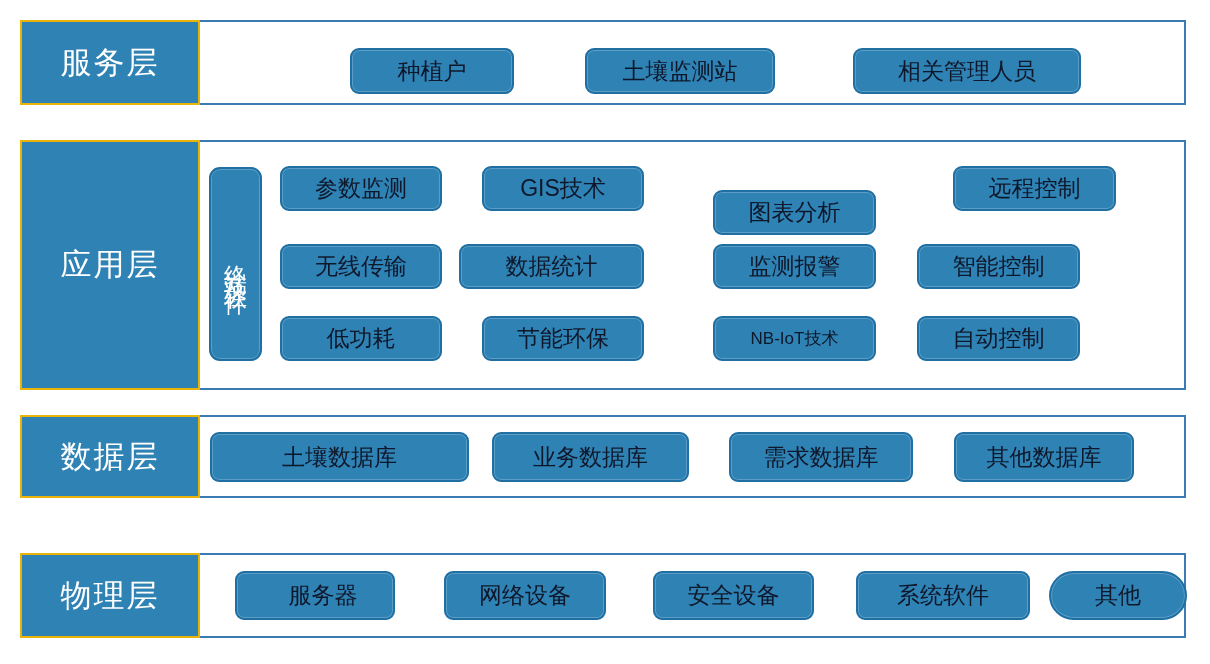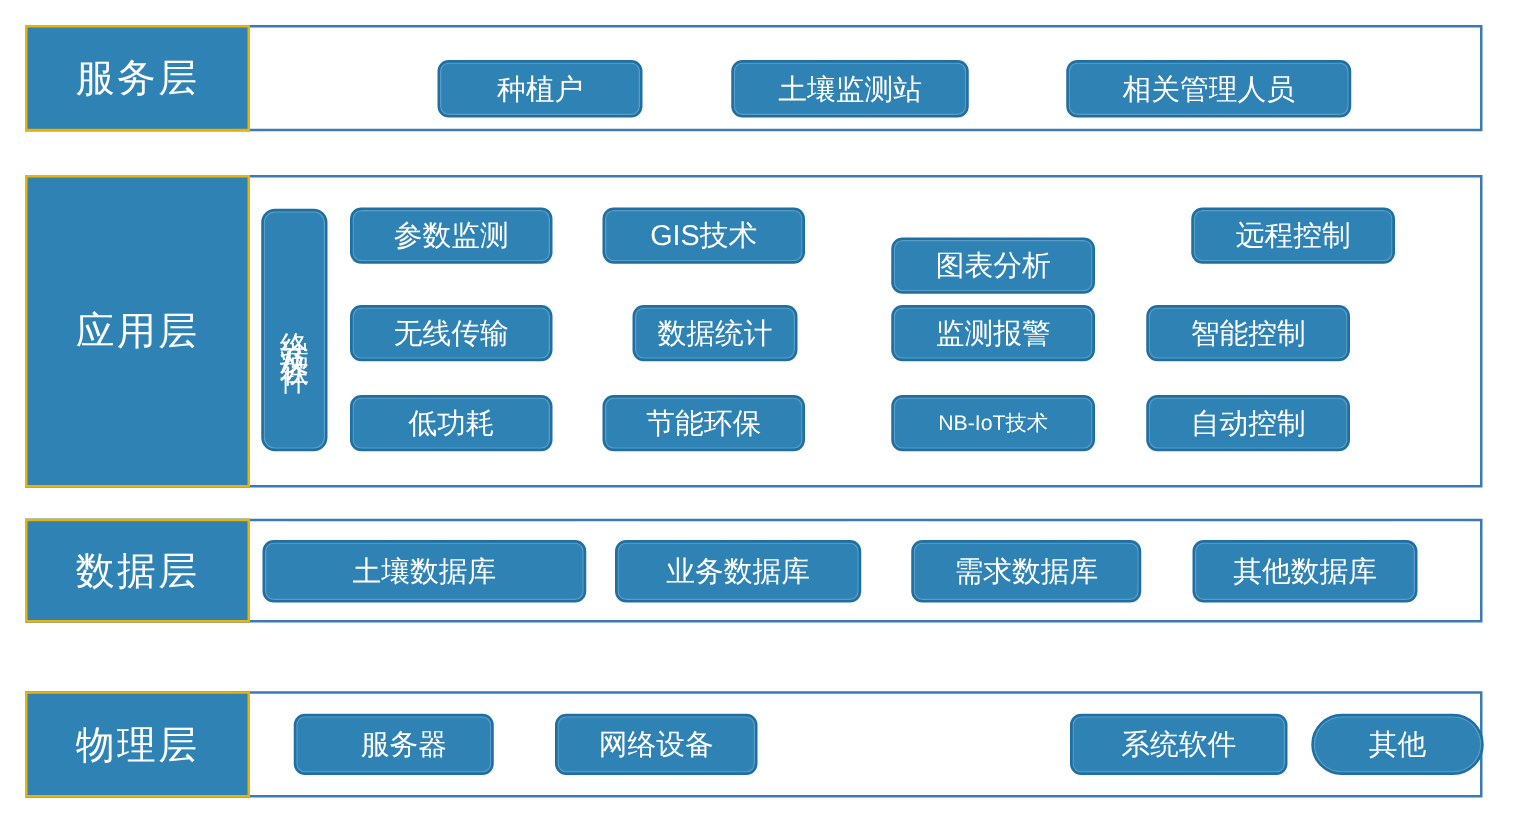--- a/index.html
+++ b/index.html
@@ -39,21 +39,21 @@
     align-items: center;
     justify-content: center;
   }
   .btn {
     position: absolute;
     box-sizing: border-box;
     background: #2e82b4;
     border: 2px solid #1f6fa3;
     border-radius: 9px;
     box-shadow: inset 0 0 0 1px rgba(255,255,255,0.22);
-    color: #ffffff;
+    color: #0f172a;
     font-size: 23px;
     display: flex;
     align-items: center;
     justify-content: center;
     white-space: nowrap;
   }
   .btn.small-text { font-size: 17px; }
   .btn.pill { border-radius: 25px; }
   .vtab {
     position: absolute;
@@ -88,21 +88,21 @@
   <div class="layer-row" style="top:140px; height:250px;">
     <div class="layer-label">应用层</div>
     <div class="vtab" style="left:187px; top:25px; width:53px; height:194px;">终端及软件</div>
 
     <div class="btn" style="left:258px; top:24px; width:162px; height:45px;">参数监测</div>
     <div class="btn" style="left:460px; top:24px; width:162px; height:45px;">GIS技术</div>
     <div class="btn" style="left:691px; top:24px; width:163px; height:45px;margin-top:24px;">图表分析</div>
     <div class="btn" style="left:895px; top:24px; width:163px; height:45px;margin-left:36px;">远程控制</div>
 
     <div class="btn" style="left:258px; top:102px; width:162px; height:45px;">无线传输</div>
-    <div class="btn" style="left:484px; top:102px; width:132px; height:45px;">数据统计</div>
+    <div class="btn" style="left:437px; top:102px; width:185px; height:45px;">数据统计</div>
     <div class="btn" style="left:691px; top:102px; width:163px; height:45px;">监测报警</div>
     <div class="btn" style="left:895px; top:102px; width:163px; height:45px;">智能控制</div>
 
     <div class="btn" style="left:258px; top:174px; width:162px; height:45px;">低功耗</div>
     <div class="btn" style="left:460px; top:174px; width:162px; height:45px;">节能环保</div>
     <div class="btn small-text" style="left:691px; top:174px; width:163px; height:45px;">NB-IoT技术</div>
     <div class="btn" style="left:895px; top:174px; width:163px; height:45px;">自动控制</div>
   </div>
 
   <div class="layer-row" style="top:415px; height:83px;">
@@ -110,17 +110,18 @@
     <div class="btn" style="left:188px; top:15px; width:259px; height:50px;">土壤数据库</div>
     <div class="btn" style="left:470px; top:15px; width:197px; height:50px;">业务数据库</div>
     <div class="btn" style="left:707px; top:15px; width:184px; height:50px;">需求数据库</div>
     <div class="btn" style="left:932px; top:15px; width:180px; height:50px;">其他数据库</div>
   </div>
 
   <div class="layer-row" style="top:553px; height:85px;">
     <div class="layer-label">物理层</div>
     <div class="btn" style="left:213px; top:16px; width:160px; height:49px;padding-left:16px;">服务器</div>
     <div class="btn" style="left:422px; top:16px; width:162px; height:49px;">网络设备</div>
+    <div class="btn" style="left:631px; top:16px; width:161px; height:49px;">安全设备</div>
     <div class="btn" style="left:834px; top:16px; width:174px; height:49px;">系统软件</div>
     <div class="btn pill" style="left:1027px; top:16px; width:138px; height:49px;">其他</div>
   </div>
 
 </div>
 
 </body></html>

